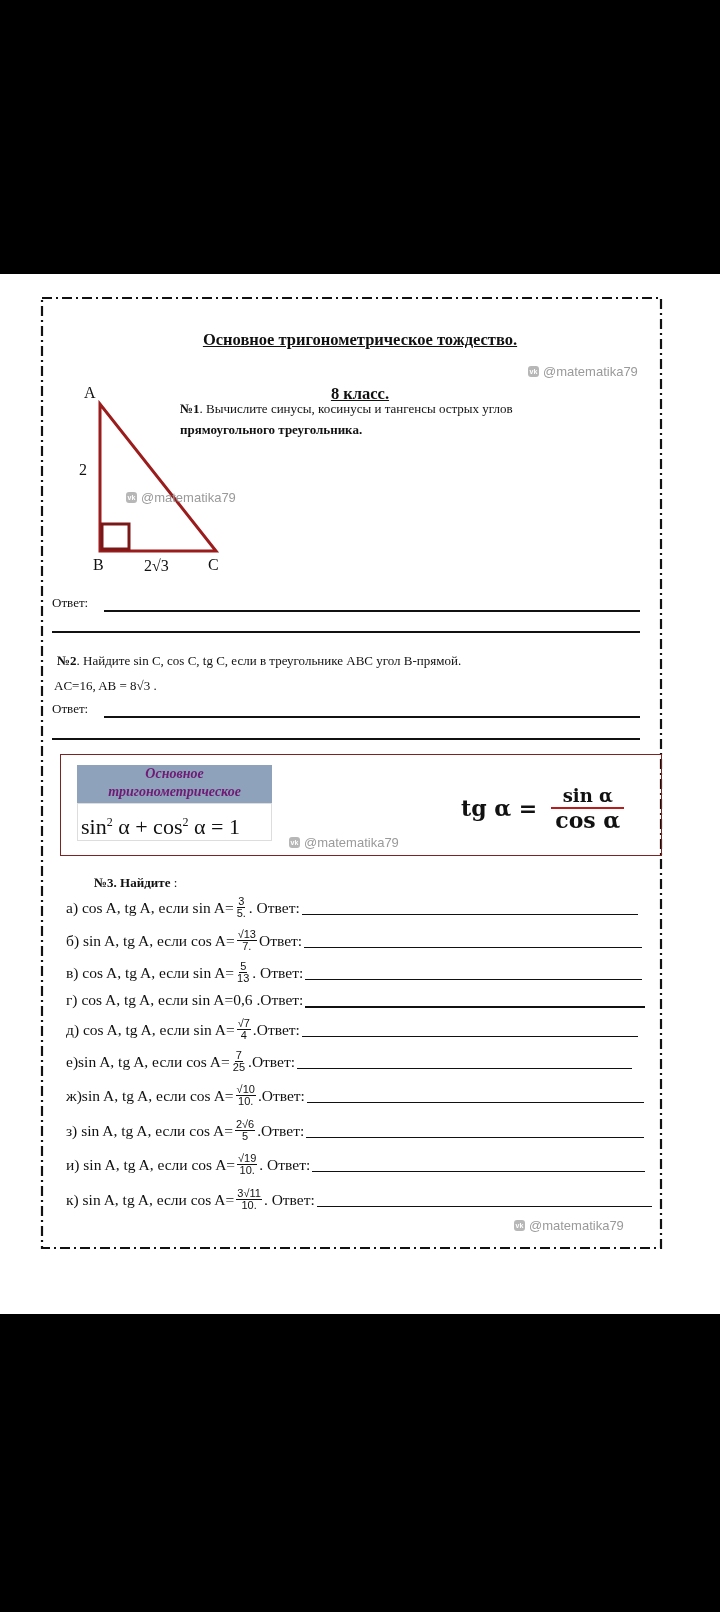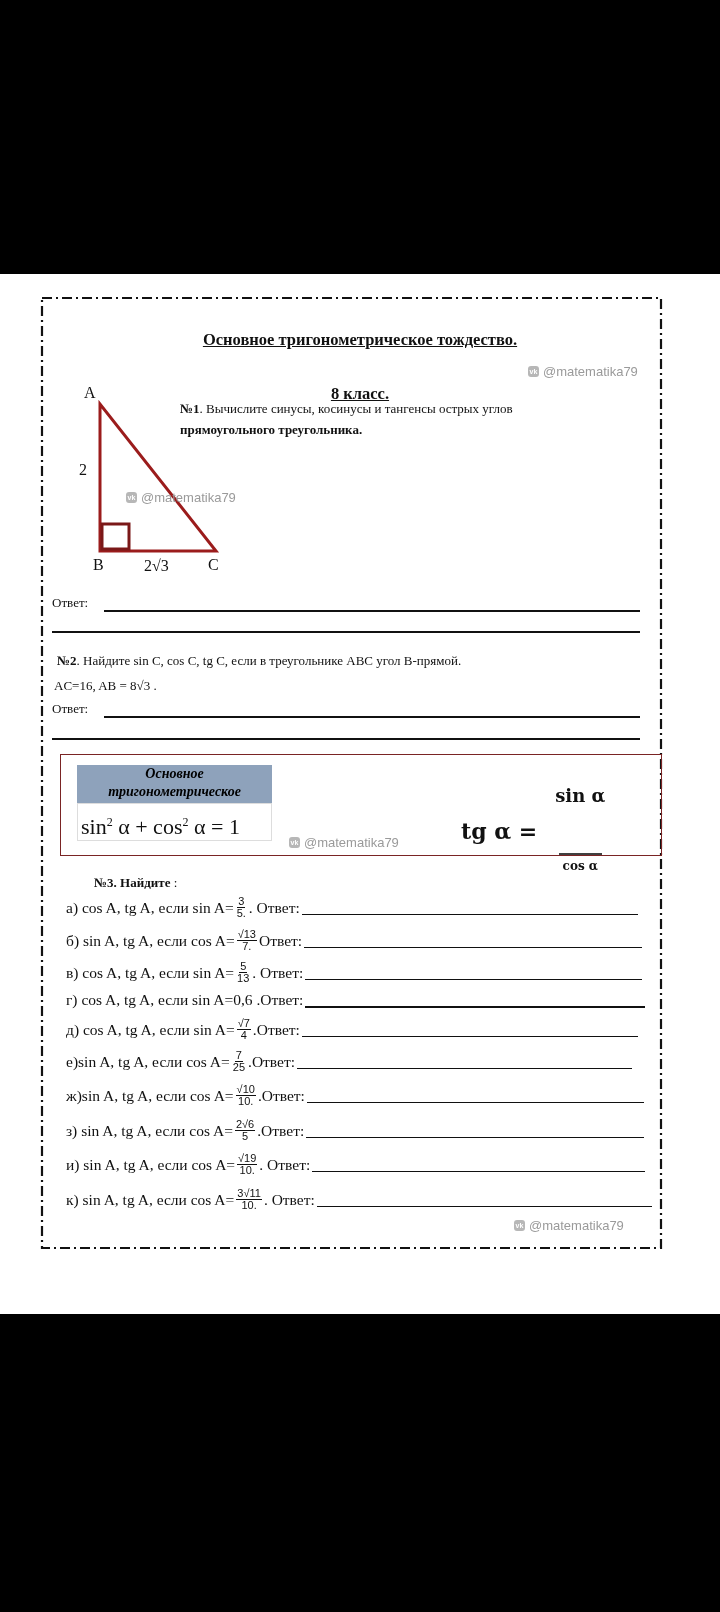--- a/index.html
+++ b/index.html
@@ -5,27 +5,27 @@
   html,body{margin:0;padding:0;}
   body{width:720px;height:1612px;background:#000;position:relative;overflow:hidden;font-family:"Liberation Serif","DejaVu Serif",serif;color:#111;}
   .page{position:absolute;left:0;top:274px;width:720px;height:1040px;background:#fff;}
   .title{position:absolute;left:0;width:720px;text-align:center;font-weight:bold;font-size:16.5px;text-decoration:underline;}
   .wm{position:absolute;font-family:"Liberation Sans","DejaVu Sans",sans-serif;font-size:13px;color:#9a9a9a;display:flex;align-items:center;gap:4px;}
   .wm .vk{display:inline-block;width:11px;height:11px;border-radius:3px;background:#b7b7b7;color:#fff;font-size:7px;line-height:11px;text-align:center;font-weight:bold;}
   .txt{position:absolute;font-size:13px;line-height:21px;}
   .b{font-weight:bold;}
   .line{position:absolute;height:1.5px;background:#111;}
   .formula-box{position:absolute;left:60px;top:502px;width:602px;height:102px;border:1.5px solid #7a2424;box-sizing:border-box;}
-  .fb-head{position:absolute;left:16px;top:10px;width:195px;height:38px;background:#8ea2bb;color:#000000;font-style:italic;font-weight:bold;font-size:14px;line-height:18px;text-align:center;}
+  .fb-head{position:absolute;left:16px;top:10px;width:195px;height:38px;background:#8ea2bb;color:#701a75;font-style:italic;font-weight:bold;font-size:14px;line-height:18px;text-align:center;}
   .fb-eq{position:absolute;left:16px;top:48px;width:195px;height:38px;border:1px solid #ddd;box-sizing:border-box;font-size:22px;line-height:36px;padding-left:3px;white-space:nowrap;}
   .fb-eq sup{font-size:12px;}
   .tg{position:absolute;left:400px;top:30px;font-family:"DejaVu Serif",serif;font-weight:bold;font-size:22px;display:flex;align-items:center;}
   .frac{display:inline-flex;flex-direction:column;align-items:center;margin-left:14px;justify-content:flex-end;}
   .frac .num{font-size:18px;line-height:22px;padding:0 4px;}
-  .frac .den{font-size:12px;line-height:22px;padding:0 4px;border-top:2px solid #404040;margin-top:46px;}
+  .frac .den{font-size:22px;line-height:22px;padding:0 4px;border-top:2px solid #b91c1c;}
   .row{position:absolute;left:66px;font-size:15.5px;line-height:20px;white-space:nowrap;display:flex;align-items:center;}
   .sfrac{display:inline-flex;flex-direction:column;align-items:center;font-family:"Liberation Sans","DejaVu Sans",sans-serif;font-size:11px;line-height:11px;margin:0 2px;vertical-align:middle;}
   .sfrac .n{border-bottom:1px solid #111;padding:0 1px;}
   .sfrac .d{padding:0 1px;}
   .ans-line{flex:1;height:1.5px;background:#111;margin-top:14px;margin-left:2px;}
   .tri-label{position:absolute;font-size:16px;}
 </style>
 </head>
 <body>
 

